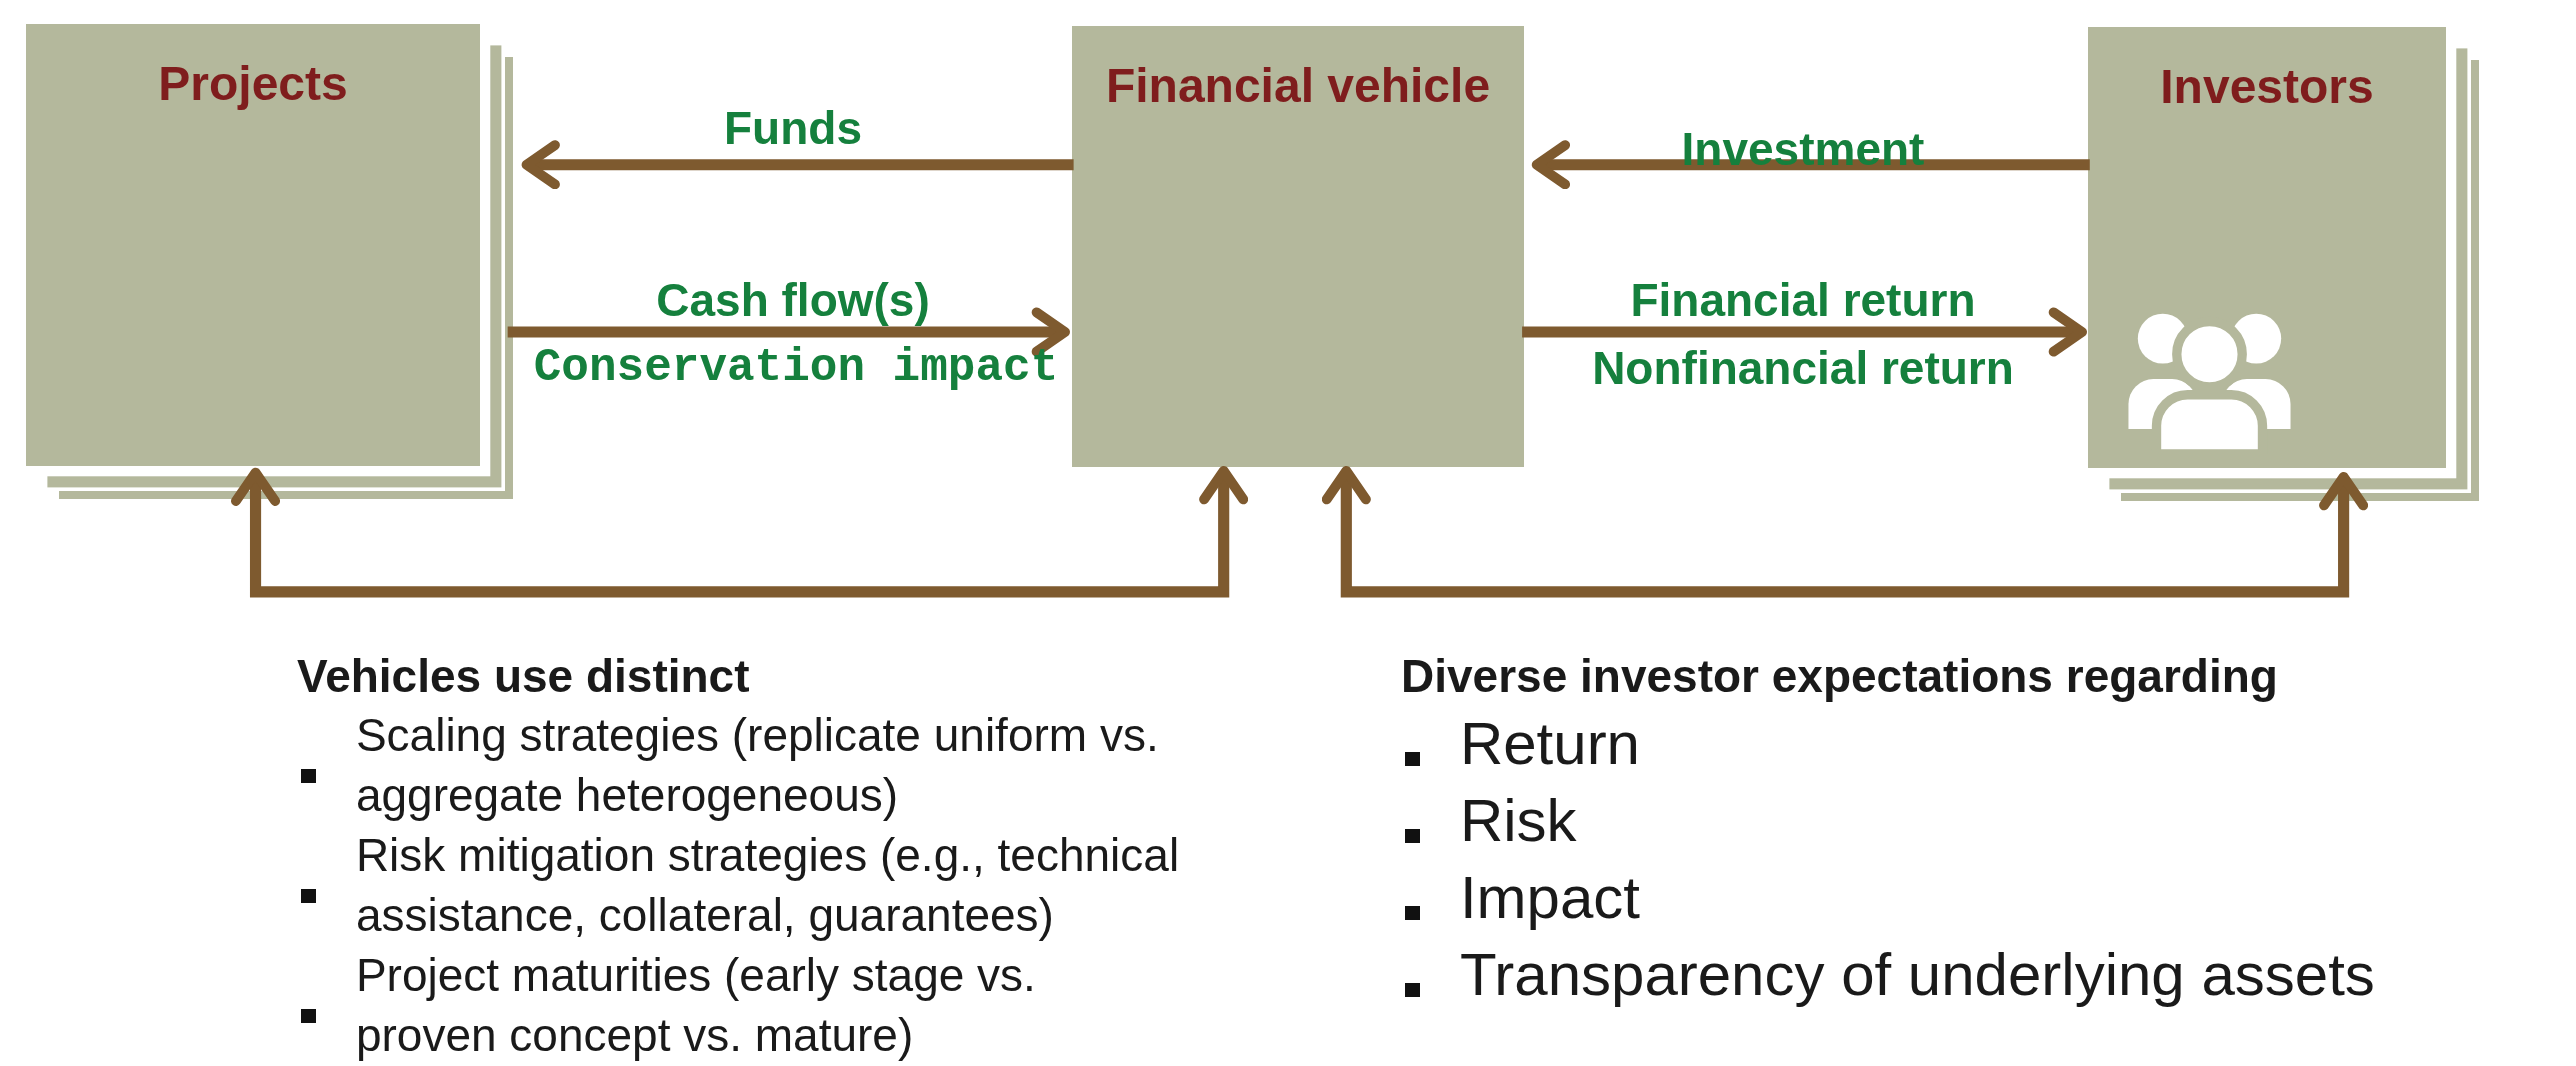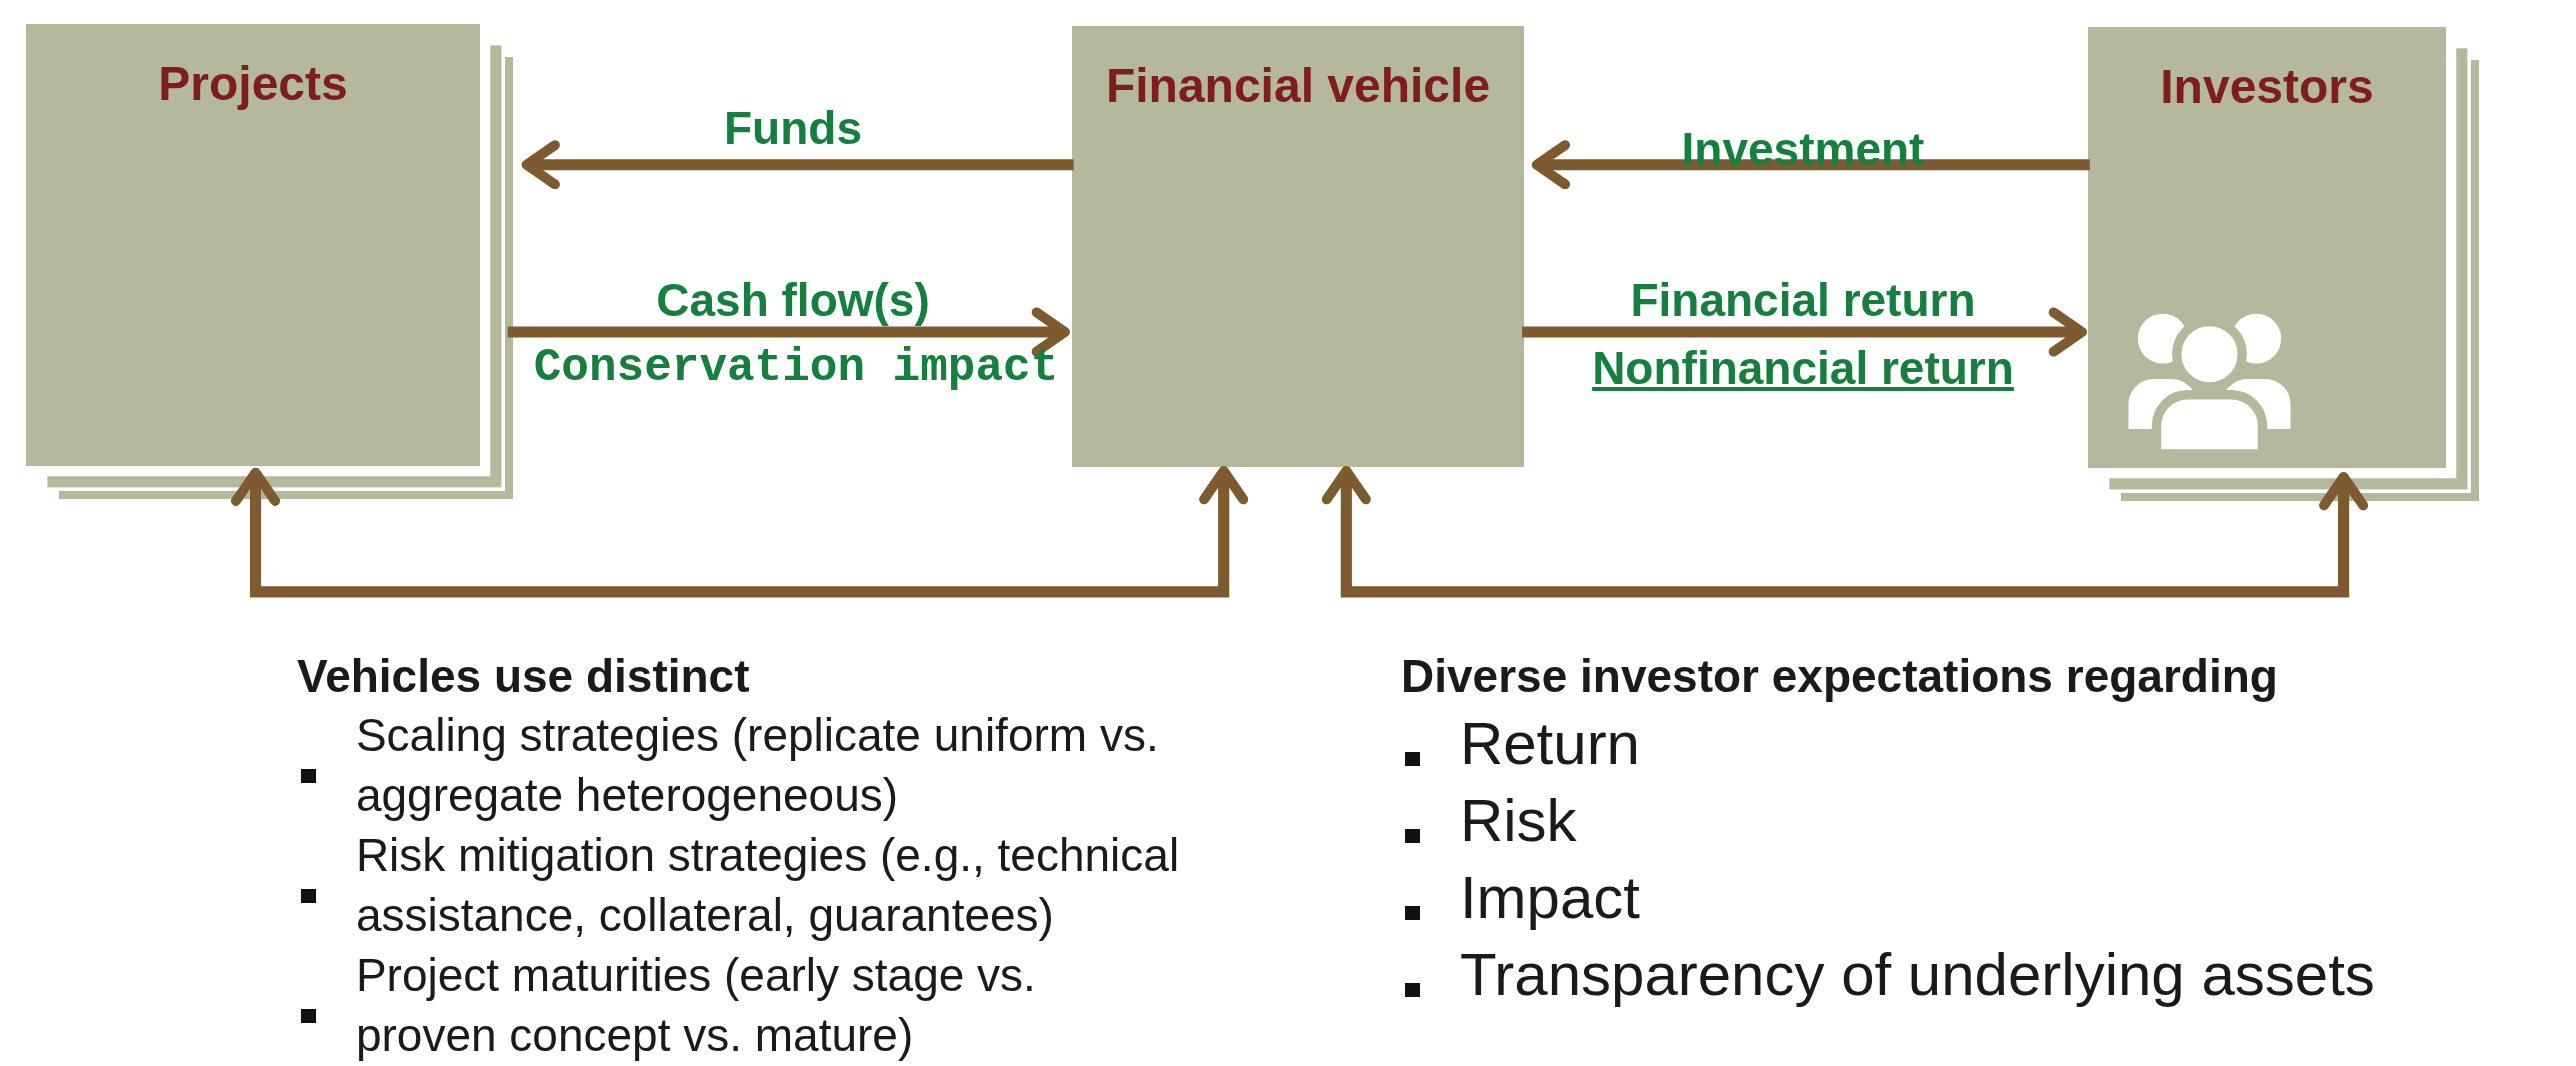--- a/index.html
+++ b/index.html
@@ -22,21 +22,21 @@
   
   .flow-label{
     position:absolute;transform:translateX(-50%);white-space:nowrap;
     font-weight:bold;font-size:46px;line-height:55px;color:#15803d;z-index:6;
   }
   #label-funds{left:793px;top:101px;}
   #label-cash-above{left:793px;top:273px;}
   #label-cash-below{left:796px;top:341px;font-family:Liberation Mono, monospace;}
   #label-investment{left:1803px;top:107px;margin-top:15px;}
   #label-finret-above{left:1803px;top:273px;}
-  #label-finret-below{left:1803px;top:341px;text-decoration:underline;}
+  #label-finret-below{left:1803px;top:341px;}
   
   #people-icon{position:absolute;left:2116px;top:298px;width:187px;height:156px;z-index:4;}
   
   .note-block{position:absolute;z-index:6;}
   #note-left{left:297px;top:650px;width:995px;}
   #note-right{left:1401px;top:650px;width:1072px;}
   .note-heading{font-weight:bold;font-size:46px;line-height:53px;margin:0 0 1.7px 0;}
   .bullet-row{display:flex;align-items:center;}
   .bullet-square{flex:0 0 auto;width:14.6px;height:14.6px;background:#111111;margin-left:4.3px;}
   #note-left  .bullet-square{margin-top:23px;}

